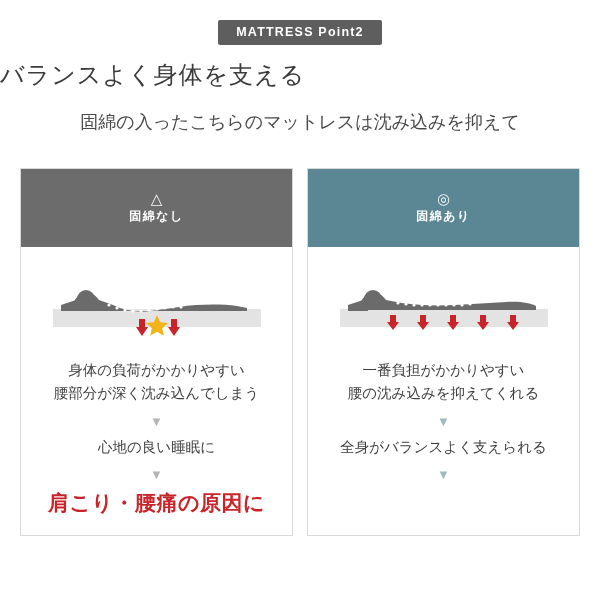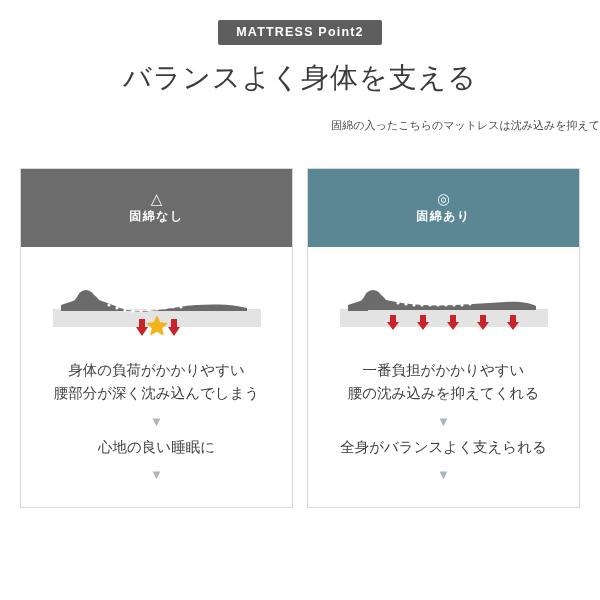--- a/index.html
+++ b/index.html
@@ -33,31 +33,30 @@
     color: #ffffff;
     font-size: 12.5px;
     letter-spacing: 1.2px;
     padding: 5px 18px 6px;
     border-radius: 2px;
     font-weight: bold;
     white-space: nowrap;
   }
 
   .headline {
-    text-align: center;
-    font-size: 28px;
+    font-size: 24px;
     letter-spacing: 1px;
     color: #3b3b3b;
     margin-top: 14px;
     font-weight: normal;
   }
 
   .lead {
-    text-align: right;
-    font-size: 11px;
+    text-align: center;
+    font-size: 18px;
     line-height: 1.75;
     color: #4a4a4a;
     margin-top: 13px;
   }
 
   
   .panels {
     position: absolute;
     top: 168px;
     left: 20px;
@@ -199,20 +198,21 @@
           </g>
         </svg>
       </div>
 
       <div class="body-text">
         <div class="ln">身体の負荷がかかりやすい</div>
         <div class="ln">腰部分が深く沈み込んでしまう</div>
         <div class="arrow gray">▼</div>
         <div class="ln">心地の良い睡眠に</div>
         <div class="arrow gray">▼</div>
+        <div class="concl red">肩こり・腰痛の原因に</div>
       </div>
     </div>
 
     <div class="panel">
       <div class="panel-head teal">
         <div class="head-mark">◎</div>
         <div class="head-title">固綿あり</div>
       </div>
 
       <div class="illus">

